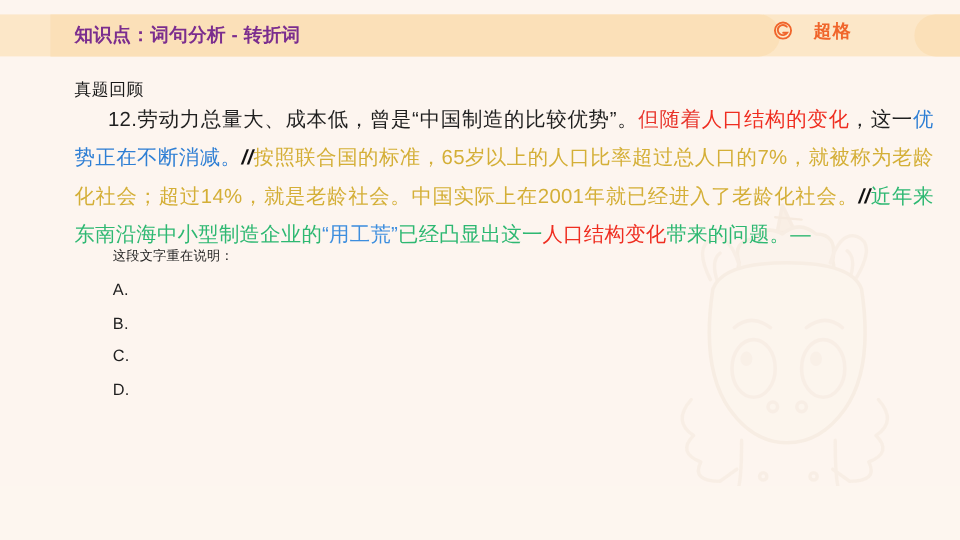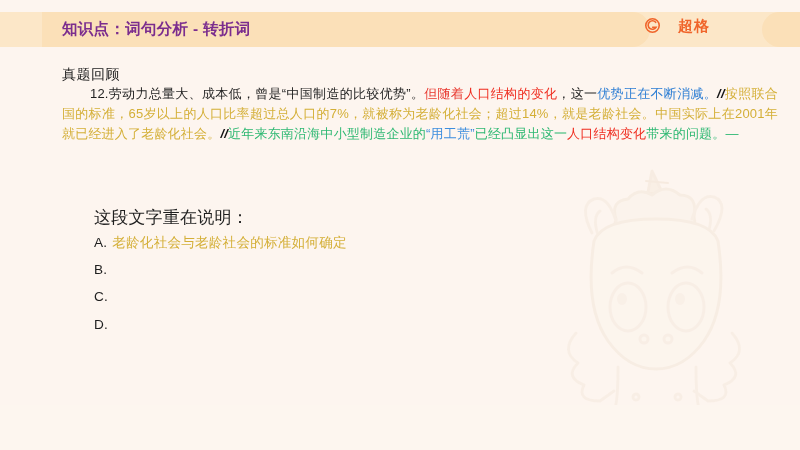--- a/index.html
+++ b/index.html
@@ -103,33 +103,33 @@
     color: #1a1a1a;
     letter-spacing: 0.5px;
     margin-top: 12px;
   }
 
   #passage {
     position: absolute;
     top: 84px;
     left: 62px;
     width: 716px;
-    font-size: 13px;
-    line-height: 20px;
+    font-size: 17px;
+    line-height: 32px;
     color: #1f1f1f;
     text-indent: 28px;
     text-align: justify;
     letter-spacing: 0.2px;
   }
 
   #question-stem {
     position: absolute;
     top: 206px;
     left: 94px;
-    font-size: 17px;
+    font-size: 11px;
     color: #1f1f1f;
     letter-spacing: 0.2px;
   }
 
   #options {
     position: absolute;
     top: 234px;
     left: 94px;
     width: 600px;
   }
@@ -203,21 +203,20 @@
 
   <div id="section-label">真题回顾</div>
 
   <div id="passage"><span class="t-black">12.劳动力总量大、成本低，曾是“中国制造的比较优势”。</span><span class="t-red">但随着</span><span class="t-red2">人口结构的变化</span><span class="t-black">，这一</span><span class="t-blue">优势正在不断消减。</span><span class="t-slash">//</span><span class="t-yellow">按照联合国的标准，65岁以上的人口比率超过总人口的7%，就被称为老龄化社会；超过14%，就是老龄社会。中国实际上在2001年就已经进入了老龄化社会。</span><span class="t-slash">//</span><span class="t-green">近年来东南沿海中小型制造企业的</span><span class="t-blue2">“用工荒”</span><span class="t-green">已经凸显出这一</span><span class="t-red2">人口结构变化</span><span class="t-green">带来的问题。</span><span class="t-green">—</span></div>
 
   <div id="question-stem">这段文字重在说明：</div>
 
   <div id="options">
       <div class="option-row">
         <span class="option-key">A.</span>
-        <span class="option-text"><span class="t-yellow">老龄化社会与老龄社会的标准如何确定</span></span>
       </div>
       <div class="option-row">
         <span class="option-key">B.</span>
       </div>
       <div class="option-row">
         <span class="option-key">C.</span>
       </div>
       <div class="option-row">
         <span class="option-key">D.</span>
       </div>

